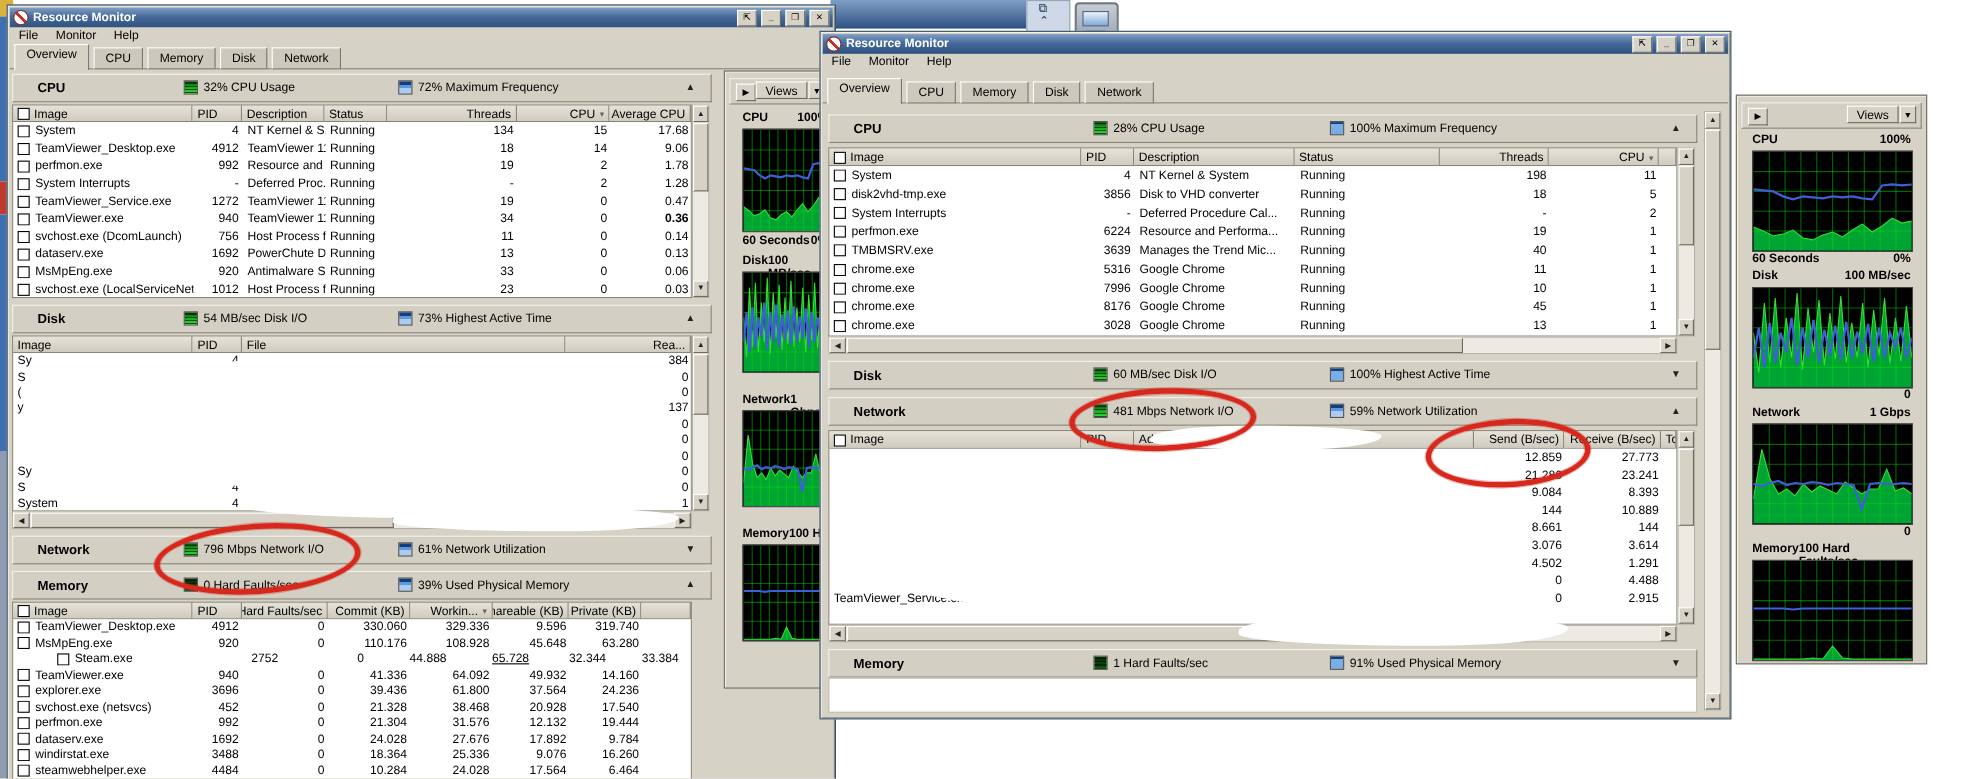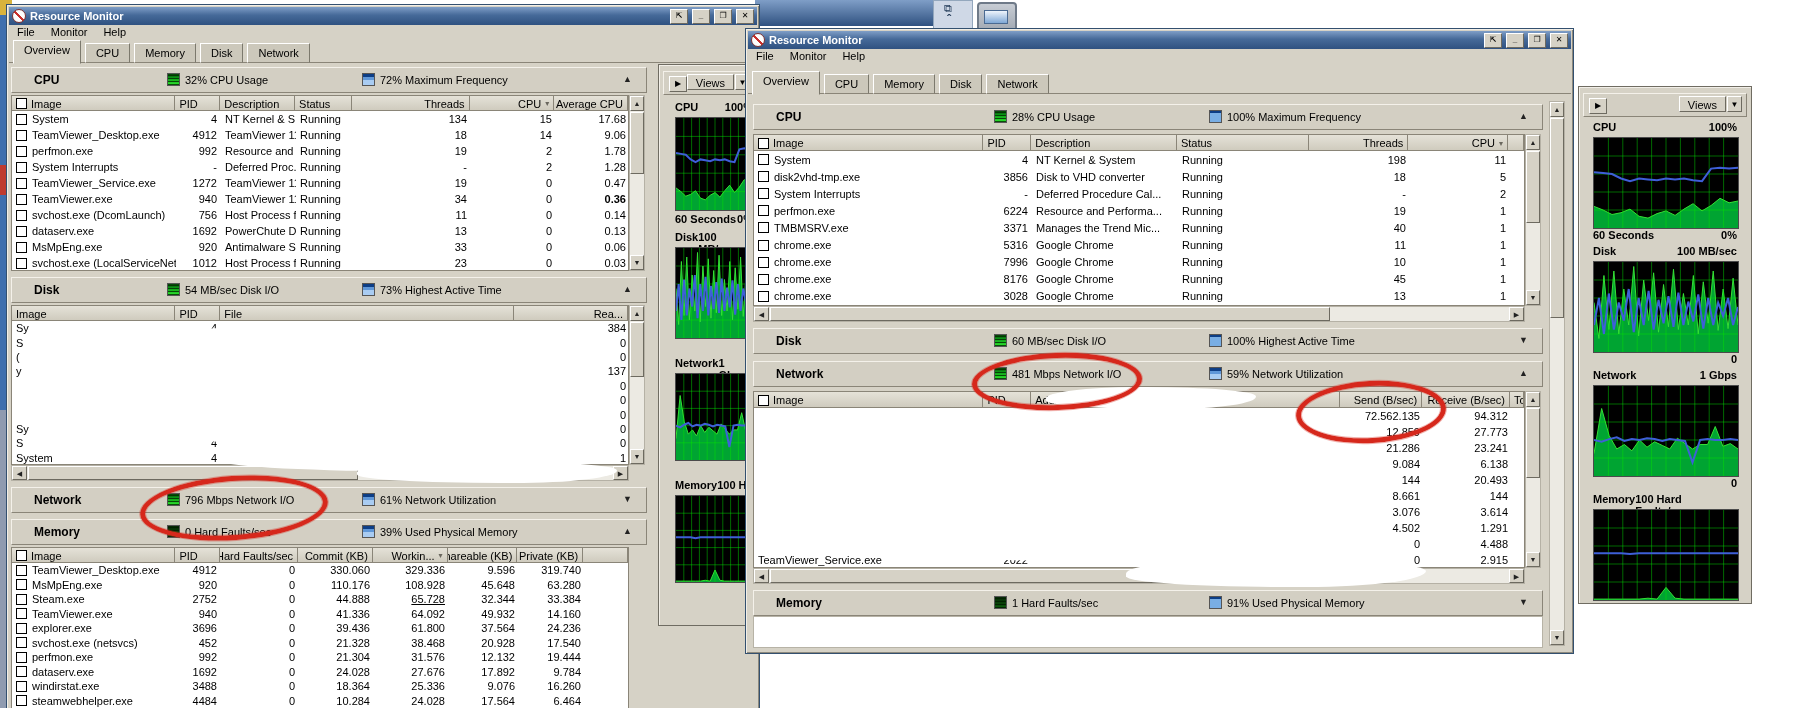--- a/index.html
+++ b/index.html
@@ -674,21 +674,21 @@
           <div class="td num" style="width: 75px;">
             <span>108.928</span>
           </div>
           <div class="td num" style="width: 70px;">
             <span>45.648</span>
           </div>
           <div class="td num" style="width: 66px;">
             <span>63.280</span>
           </div>
         </div>
-        <div class="tr" style="height: 14.5px;">
+        <div class="tr" style="height: 14.5px; margin-left: 36px;">
           <div class="td" style="width: 164px;">
             <span class="chk"></span>
             <span>Steam.exe</span>
           </div>
           <div class="td num" style="width: 45px;">
             <span>2752</span>
           </div>
           <div class="td num" style="width: 78px;">
             <span>0</span>
           </div>
@@ -1146,21 +1146,21 @@
           <div class="td" style="width: 16px;">
             <span></span>
           </div>
         </div>
         <div class="tr" style="height: 17.1px;">
           <div class="td" style="width: 230px;">
             <span class="chk"></span>
             <span>TMBMSRV.exe</span>
           </div>
           <div class="td num" style="width: 48px;">
-            <span>3371</span>
+            <span>3639</span>
           </div>
           <div class="td" style="width: 146px;">
             <span>Manages the Trend Mic...</span>
           </div>
           <div class="td" style="width: 132px;">
             <span>Running</span>
           </div>
           <div class="td num" style="width: 100px;">
             <span>40</span>
           </div>
@@ -1330,40 +1330,20 @@
           <div class="td" style="width: 230px;">
             <span></span>
           </div>
           <div class="td num" style="width: 48px;">
             <span></span>
           </div>
           <div class="td" style="width: 310px;">
             <span></span>
           </div>
           <div class="td num" style="width: 82px;">
-            <span>72.562.135</span>
-          </div>
-          <div class="td num" style="width: 88px;">
-            <span>94.312</span>
-          </div>
-          <div class="td" style="width: 14px;">
-            <span></span>
-          </div>
-        </div>
-        <div class="tr" style="height: 16px;">
-          <div class="td" style="width: 230px;">
-            <span></span>
-          </div>
-          <div class="td num" style="width: 48px;">
-            <span></span>
-          </div>
-          <div class="td" style="width: 310px;">
-            <span></span>
-          </div>
-          <div class="td num" style="width: 82px;">
             <span>12.859</span>
           </div>
           <div class="td num" style="width: 88px;">
             <span>27.773</span>
           </div>
           <div class="td" style="width: 14px;">
             <span></span>
           </div>
         </div>
         <div class="tr" style="height: 16px;">
@@ -1393,41 +1373,41 @@
           <div class="td num" style="width: 48px;">
             <span></span>
           </div>
           <div class="td" style="width: 310px;">
             <span></span>
           </div>
           <div class="td num" style="width: 82px;">
             <span>9.084</span>
           </div>
           <div class="td num" style="width: 88px;">
-            <span>6.138</span>
+            <span>8.393</span>
           </div>
           <div class="td" style="width: 14px;">
             <span></span>
           </div>
         </div>
         <div class="tr" style="height: 16px;">
           <div class="td" style="width: 230px;">
             <span></span>
           </div>
           <div class="td num" style="width: 48px;">
             <span></span>
           </div>
           <div class="td" style="width: 310px;">
             <span></span>
           </div>
           <div class="td num" style="width: 82px;">
             <span>144</span>
           </div>
           <div class="td num" style="width: 88px;">
-            <span>20.493</span>
+            <span>10.889</span>
           </div>
           <div class="td" style="width: 14px;">
             <span></span>
           </div>
         </div>
         <div class="tr" style="height: 16px;">
           <div class="td" style="width: 230px;">
             <span></span>
           </div>
           <div class="td num" style="width: 48px;">

